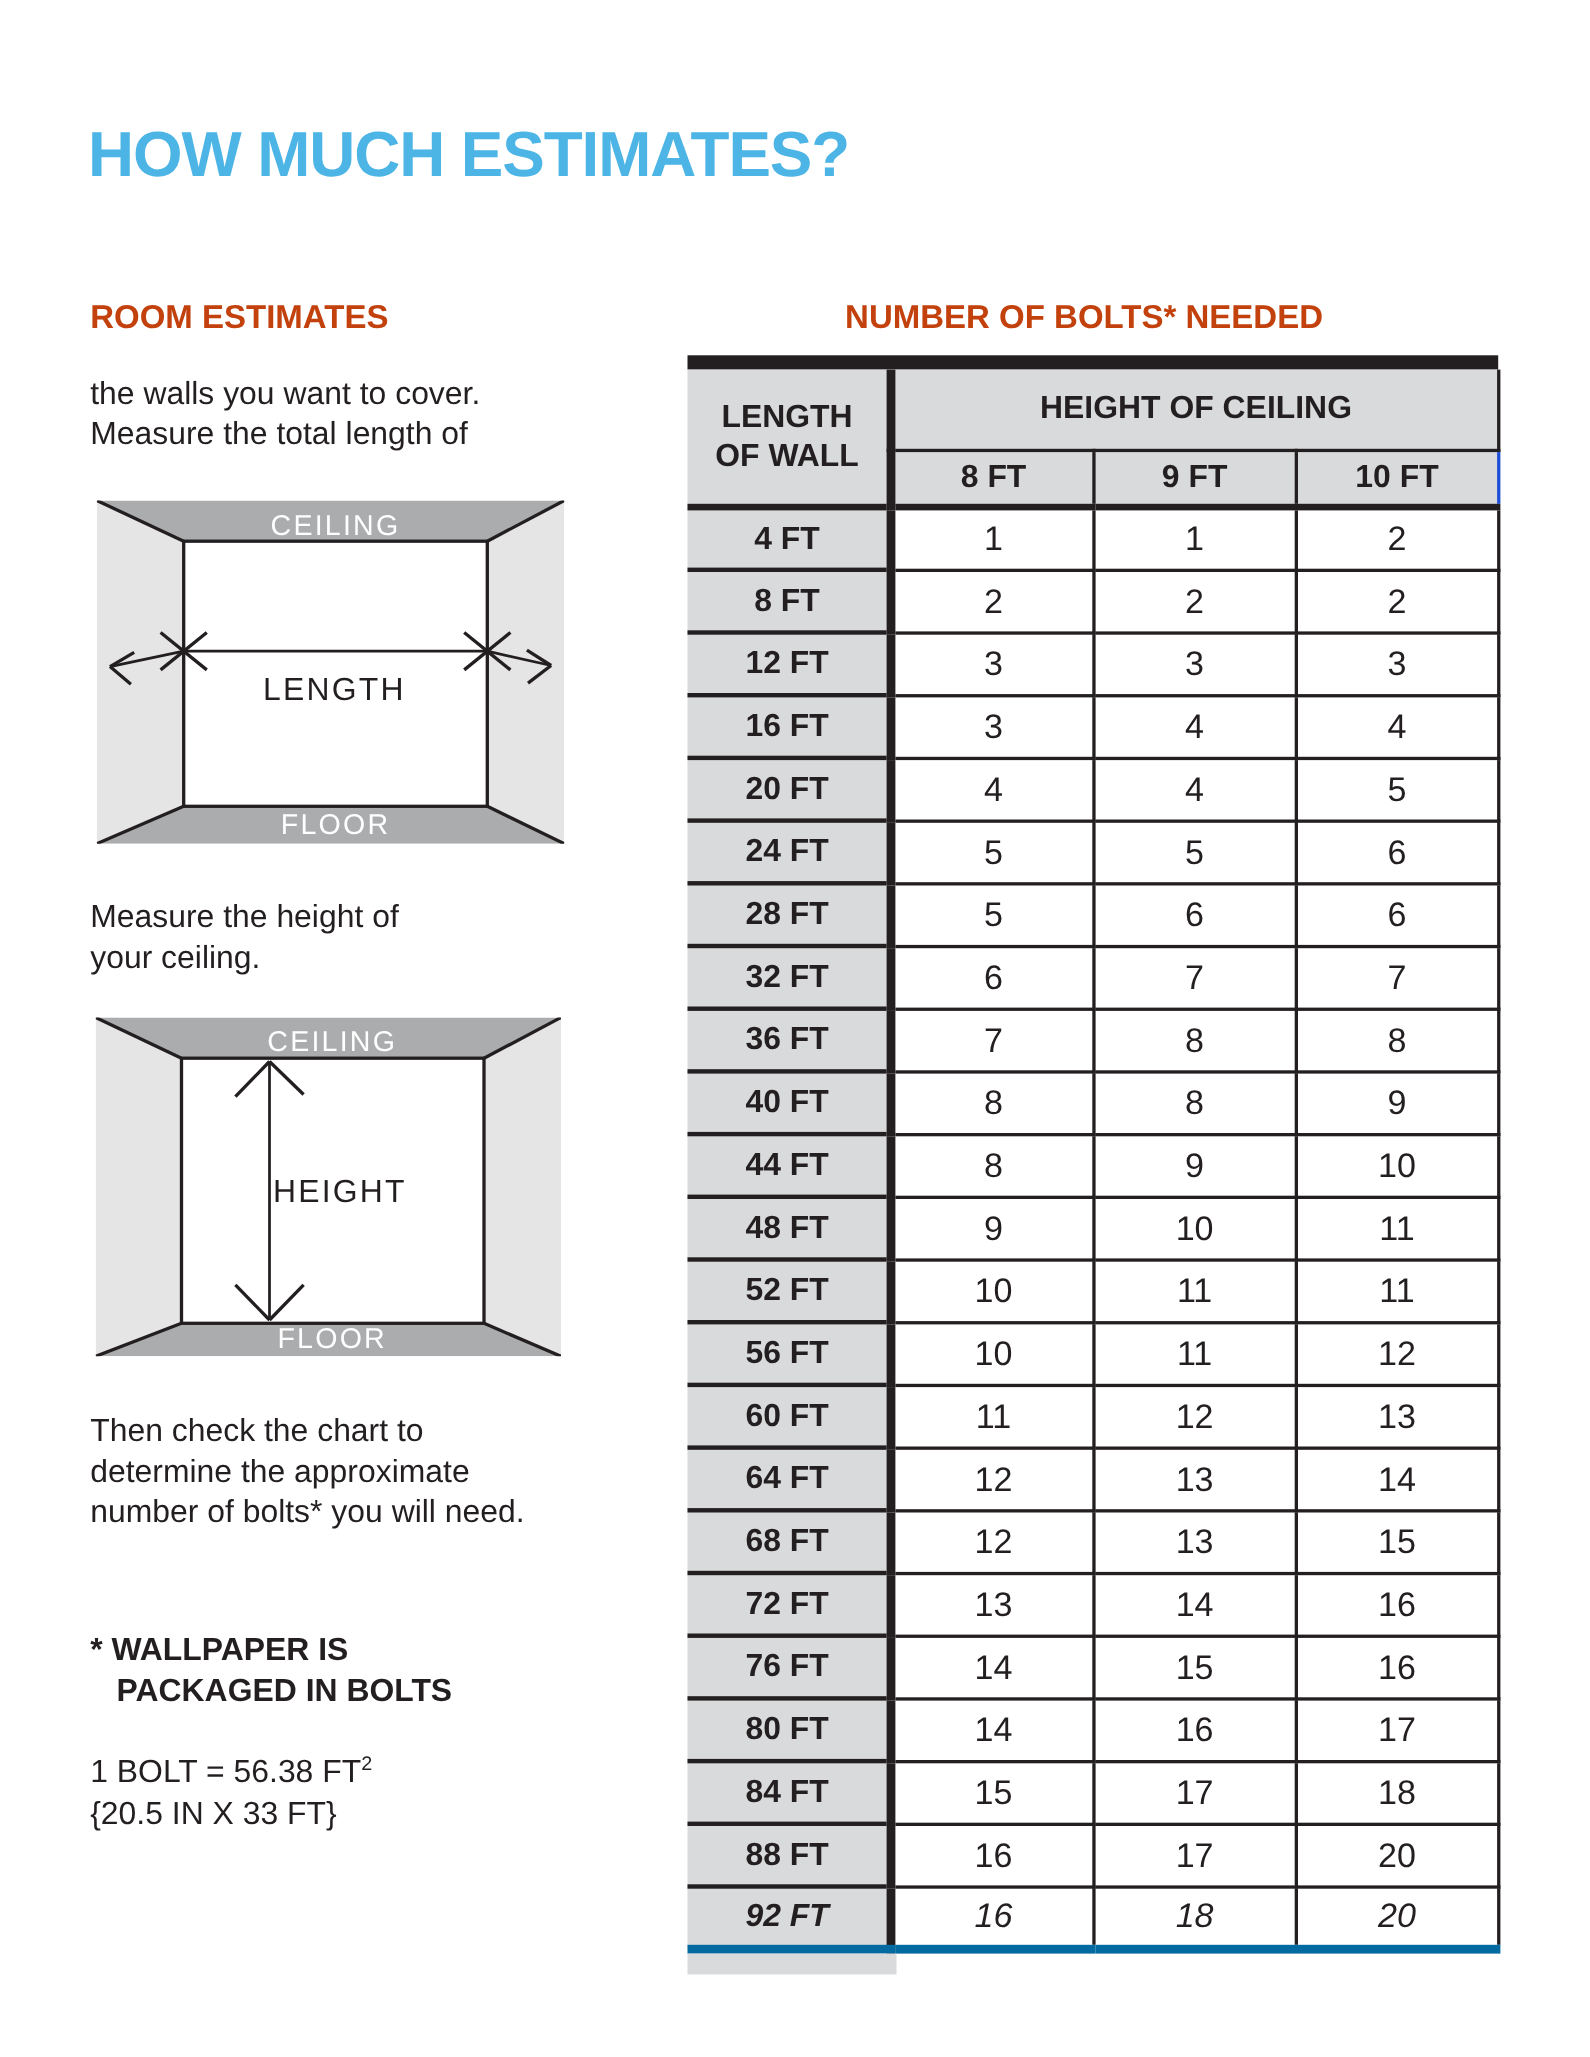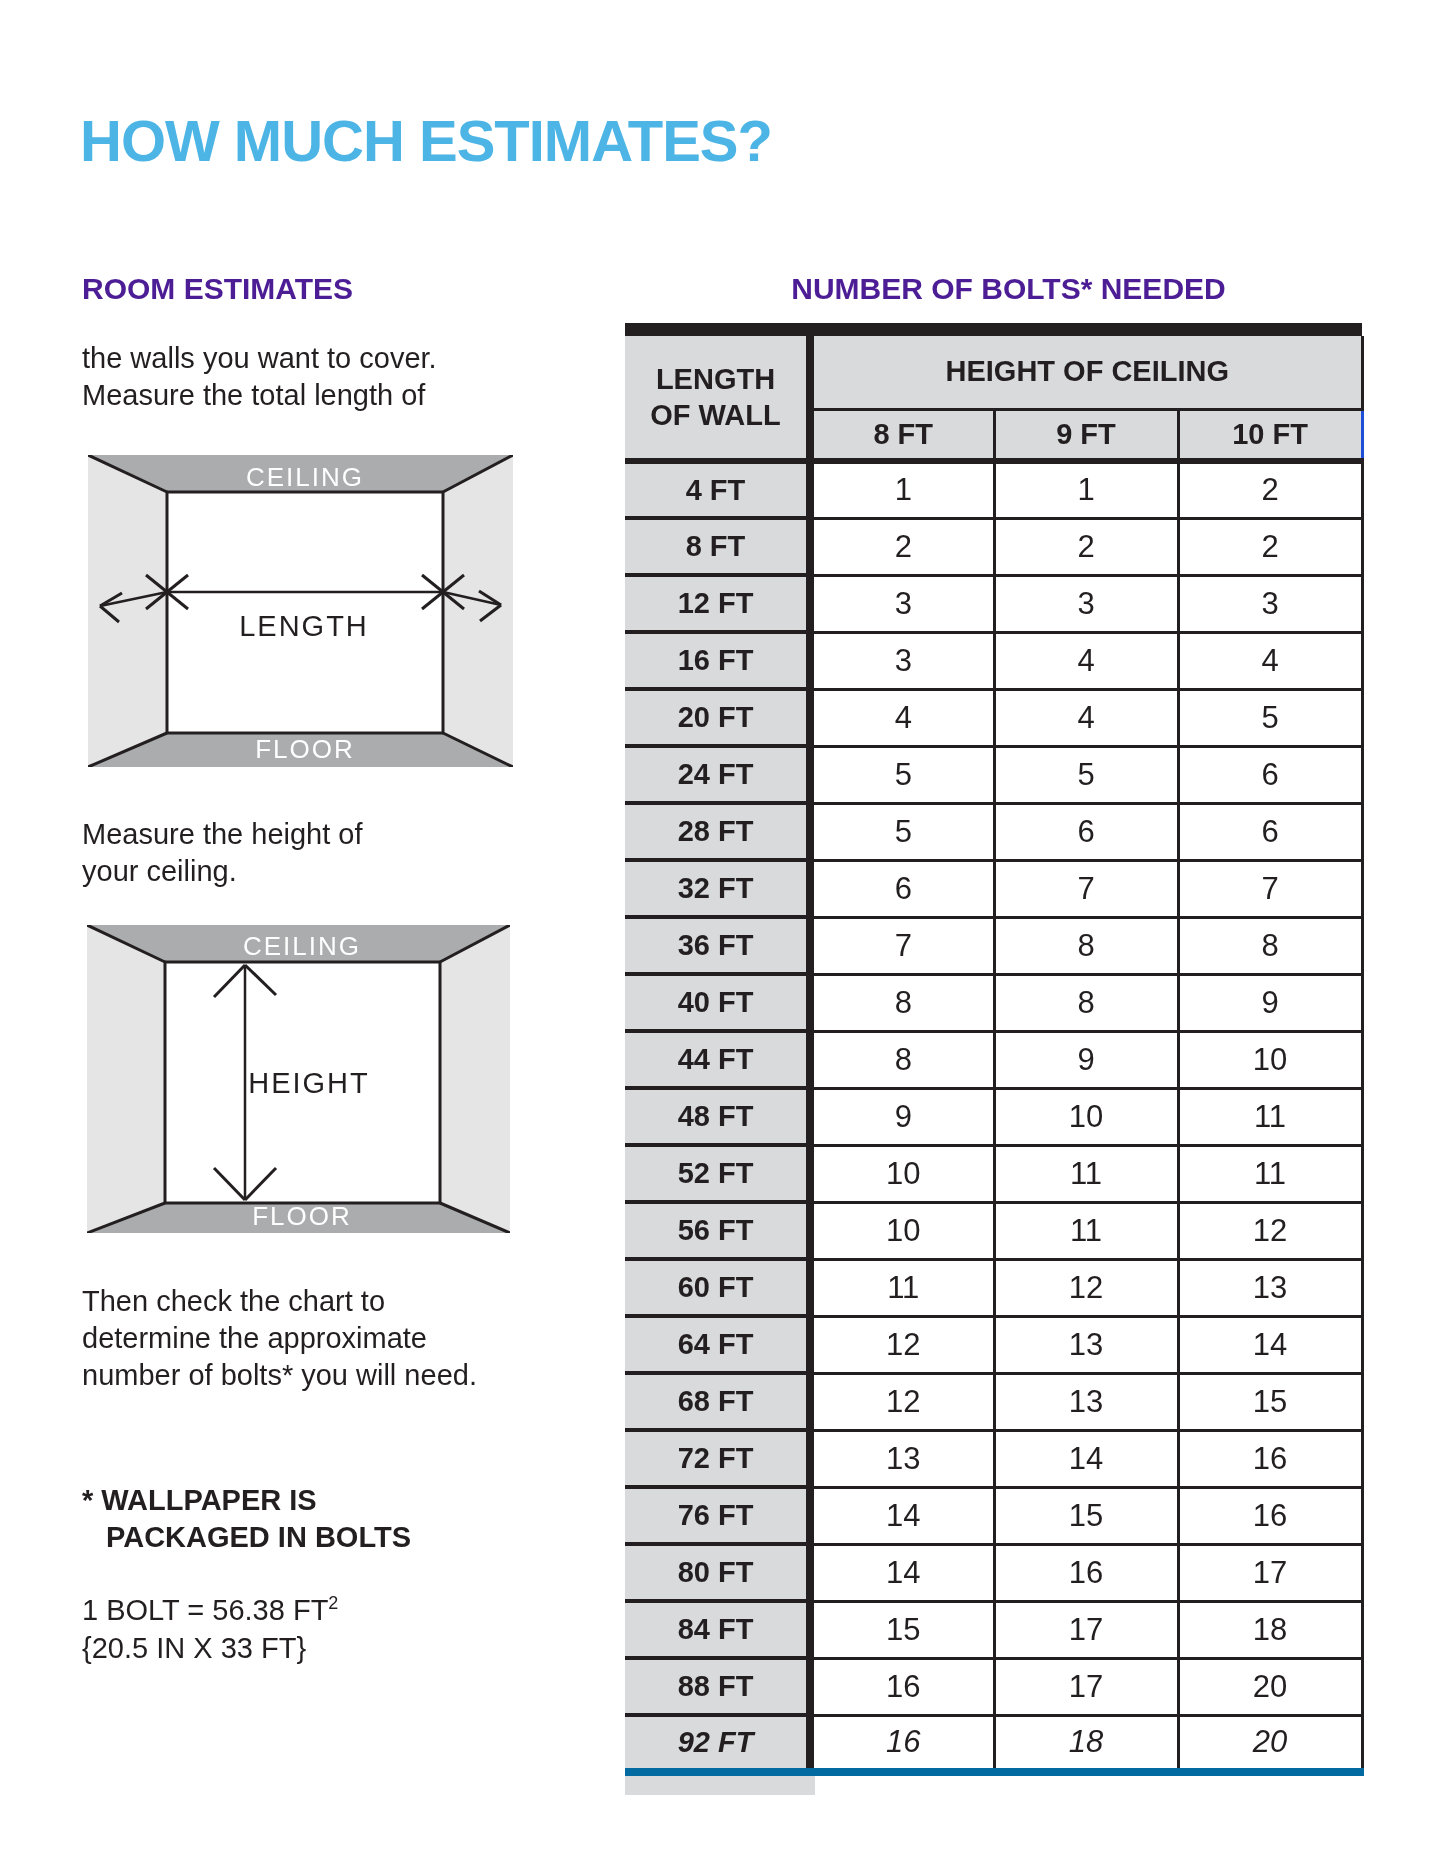--- a/index.html
+++ b/index.html
@@ -1,23 +1,23 @@
 <!DOCTYPE html>
 <html><head>
 <meta charset="utf-8">
 <style>
   html,body{margin:0;padding:0;background:#ffffff;}
   body{width:1445px;height:1870px;position:relative;overflow:hidden;
        font-family:"Liberation Sans","DejaVu Sans",sans-serif;color:#231f20;}
   .abs{position:absolute;}
 
   .title{left:80px;top:68px;font-size:58px;font-weight:bold;letter-spacing:-1px;color:#4cb5e5;white-space:nowrap;}
-  .subhead{font-size:30px;font-weight:bold;color:#4c1d95;white-space:nowrap;}
+  .subhead{font-size:30px;font-weight:bold;color:#c2410c;white-space:nowrap;}
   .subhead.room{left:82px;top:272px;}
-  .subhead.bolts{left:640px;top:272px;width:737px;text-align:center;}
+  .subhead.bolts{left:617px;top:272px;width:737px;text-align:center;}
 
   .para{font-size:29px;line-height:37px;color:#231f20;}
   .para1{left:82px;top:340px;}
   .para2{left:82px;top:816px;}
   .para3{left:82px;top:1283px;}
 
   .footnote{left:82px;top:1482px;font-size:29px;line-height:37px;font-weight:bold;}
   .footnote .indented{margin-left:24px;}
   .boltinfo{left:82px;top:1584px;font-size:29px;line-height:38px;font-weight:normal;}
   .boltinfo sup{font-size:18px;}

